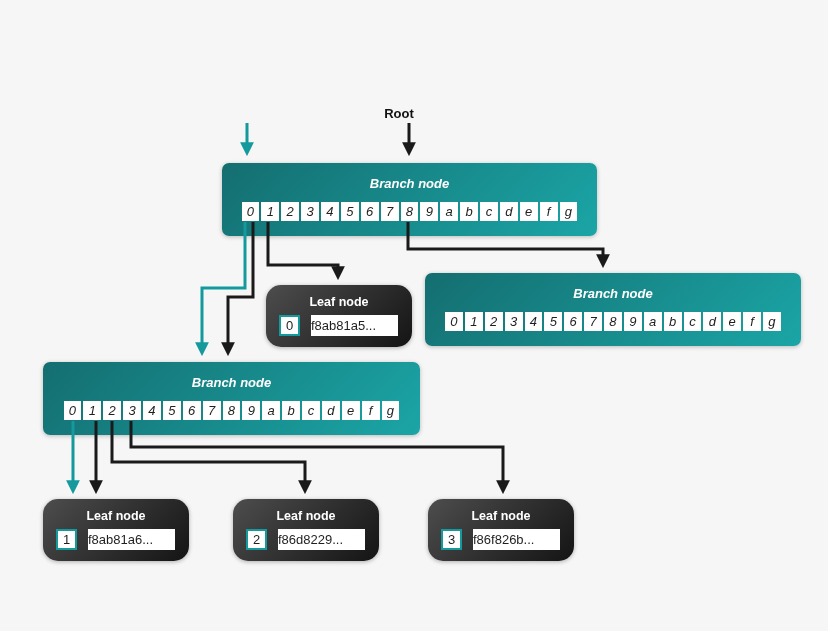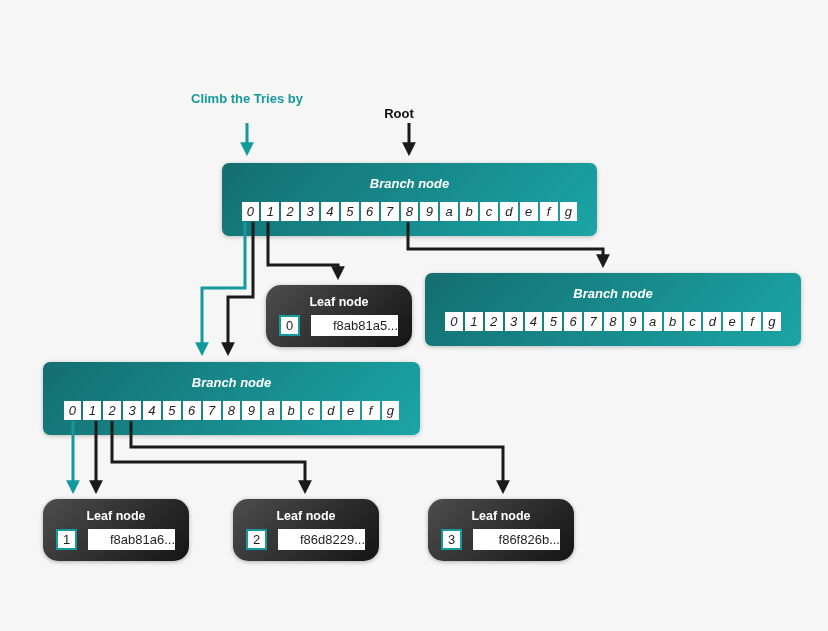--- a/index.html
+++ b/index.html
@@ -67,31 +67,30 @@
   }
   .leaf-row{
     position:absolute;top:30px;left:13px;display:flex;gap:11px;align-items:center;
   }
   .leaf-index{
     width:21px;height:21px;background:#ffffff;border:2px solid var(--arrow-teal);
     font-size:13px;line-height:17px;text-align:center;color:#1f1f1f;
   }
   .leaf-hash{
     width:87px;height:21px;background:#ffffff;font-size:13px;line-height:21px;
-    text-align:right;color:#1f1f1f;white-space:nowrap;
+    text-align:left;color:#1f1f1f;white-space:nowrap;
   }
 </style>
 </head>
 <body>
 
 <div id="canvas">
 
 
   <div class="climb-anno">
-    <div>Climb the Tries by</div>
   </div>
   <div class="root-label">Root</div>
 
   <svg id="connector-layer" width="828" height="631">
     <defs>
       <marker id="ah-teal" viewBox="0 0 10 10" refX="7" refY="5" markerWidth="4.6" markerHeight="4.6" orient="auto" markerUnits="strokeWidth">
         <path id="ah-teal-path" d="M0,0 L10,5 L0,10 z" fill="#14999c"></path>
       </marker>
       <marker id="ah-black" viewBox="0 0 10 10" refX="7" refY="5" markerWidth="4.6" markerHeight="4.6" orient="auto" markerUnits="strokeWidth">
         <path id="ah-black-path" d="M0,0 L10,5 L0,10 z" fill="#1a1a1a"></path>

